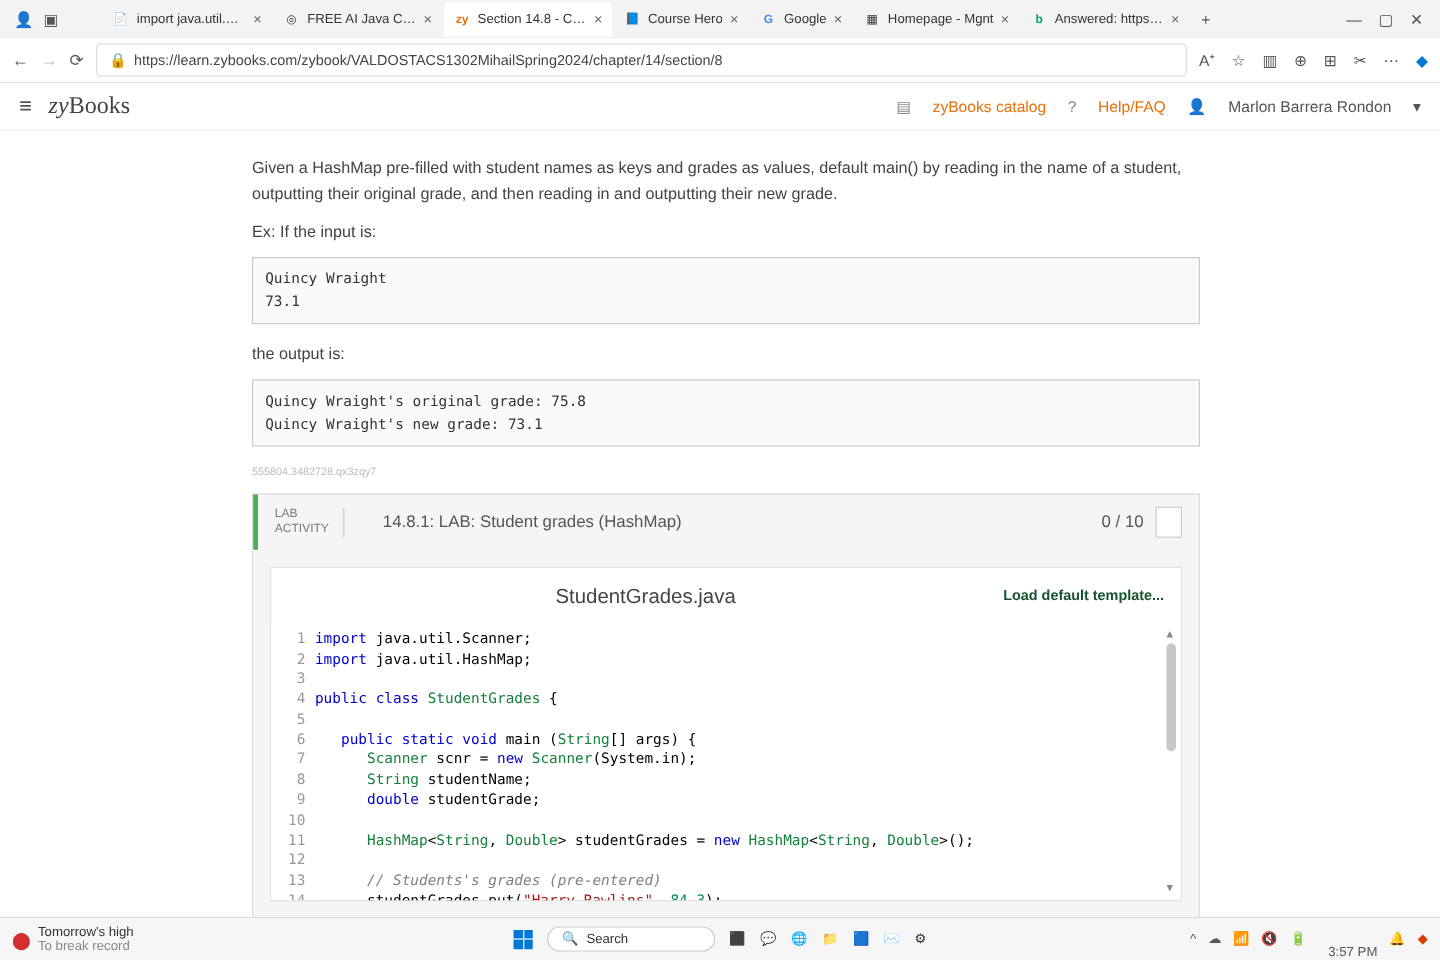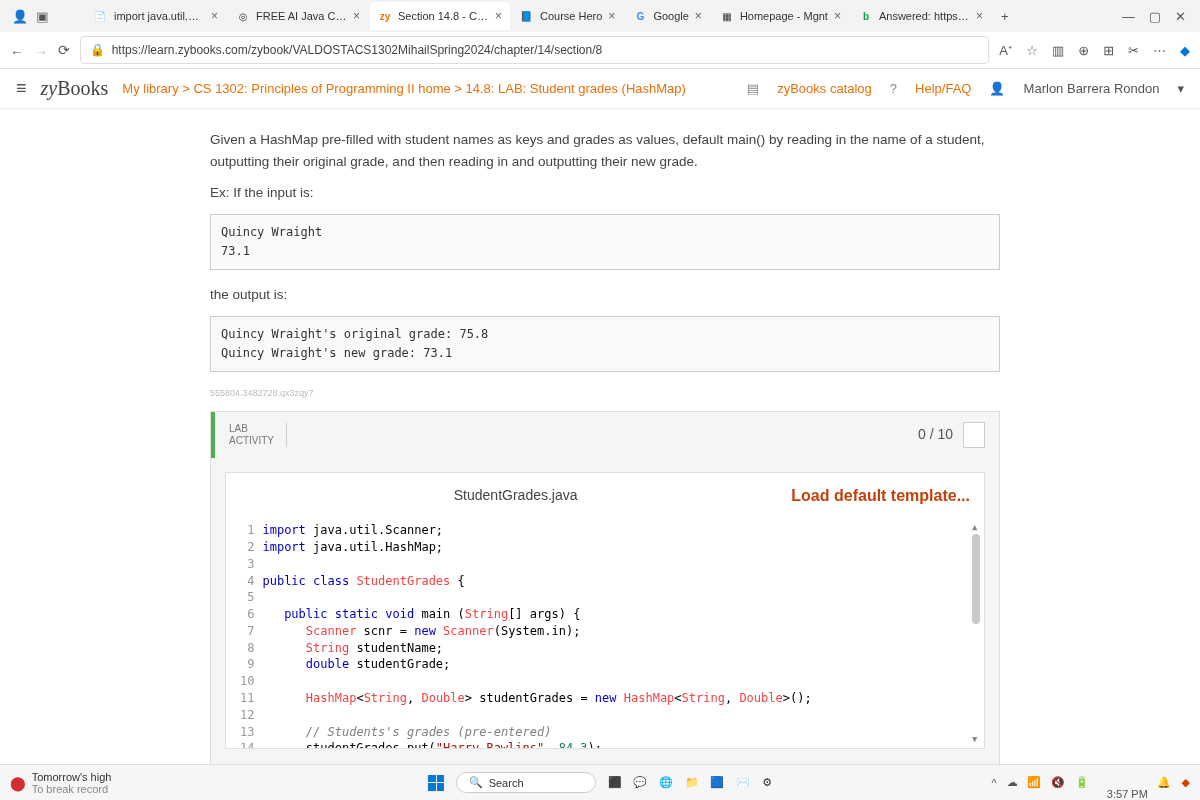--- a/index.html
+++ b/index.html
@@ -42,27 +42,27 @@
 .lab-box { border: 1px solid #ddd; background: #f5f5f5; margin-top: 10px; }
 .lab-head { display: flex; align-items: center; padding: 10px 14px; border-left: 4px solid #4caf50; gap: 32px; }
 .lab-head .badge { font-size: 10px; color: #777; line-height: 1.2; border-right: 1px solid #ccc; padding-right: 12px; }
 .lab-head .title { font-size: 14px; color: #555; }
 .lab-head .score { margin-left: auto; font-size: 14px; color: #555; display: flex; align-items: center; gap: 10px; }
 .score-box { width: 22px; height: 26px; border: 1px solid #ccc; background: #fff; }
 
 
 .editor-wrap { margin: 14px; background: #fff; border: 1px solid #e0e0e0; }
 .editor-head { display: flex; align-items: center; padding: 10px 14px; }
-.editor-head .fname { flex: 1; text-align: center; font-size: 14px; color: #444; }
-.editor-head .load { color: #c2410c; font-size: 16px; font-weight: 600; cursor: pointer; }
+.editor-head .fname { flex: 1; text-align: center; font-size: 17px; color: #444; }
+.editor-head .load { color: #14532d; font-size: 12px; font-weight: 600; cursor: pointer; }
 .editor { display: flex; font-family: "Consolas", monospace; font-size: 12px; max-height: 230px; overflow: hidden; position: relative; }
 .gutter { background: #fff; color: #999; text-align: right; padding: 4px 8px 4px 14px; user-select: none; line-height: 1.4; }
 .code { flex: 1; padding: 4px 0; line-height: 1.4; white-space: pre; color: #000; }
 .kw { color: #0000cc; }
-.cls { color: #ef4444; }
+.cls { color: #15803d; }
 .str { color: #a31515; }
 .cmt { color: #808080; font-style: italic; }
 .num { color: #098658; }
 .editor-scroll { position: absolute; right: 2px; top: 4px; width: 10px; height: calc(100% - 8px); }
 .editor-scroll .thumb { position: absolute; width: 8px; background: #c8c8c8; border-radius: 4px; }
 
 
 .mode-bar { display: flex; align-items: flex-start; gap: 14px; padding: 14px; }
 
 
@@ -145,21 +145,20 @@
       <span>✂</span>
       <span>⋯</span>
       <span style="color:#0078d4">◆</span>
     </div>
   </div>
 </div>
 
 <div class="zy-header">
   <span class="hamburger">≡</span>
   <span class="zy-logo"><span class="zy">zy</span>Books</span>
-  <span class="breadcrumb">My library &gt; CS 1302: Principles of Programming II home &gt; 14.8: LAB: Student grades (HashMap)</span>
   <div class="zy-right">
     <span class="ico">▤</span>
     <span class="link">zyBooks catalog</span>
     <span class="ico">?</span>
     <span class="link">Help/FAQ</span>
     <span class="ico">👤</span>
     <span>Marlon Barrera Rondon</span>
     <span>▾</span>
   </div>
 </div>
@@ -173,20 +172,21 @@
   <div class="codeblock">Quincy Wraight's original grade: 75.8
 Quincy Wraight's new grade: 73.1</div>
   <div class="tiny-id">555804.3482728.qx3zqy7</div>
 
   <div class="lab-box">
     <div class="lab-head">
       <div class="badge">
         <div>LAB</div>
         <div>ACTIVITY</div>
       </div>
+      <div class="title">14.8.1: LAB: Student grades (HashMap)</div>
       <div class="score">
         <span>0 / 10</span>
         <div class="score-box"></div>
       </div>
     </div>
 
     <div class="editor-wrap">
       <div class="editor-head">
         <span class="fname">StudentGrades.java</span>
         <span class="load">Load default template...</span>

